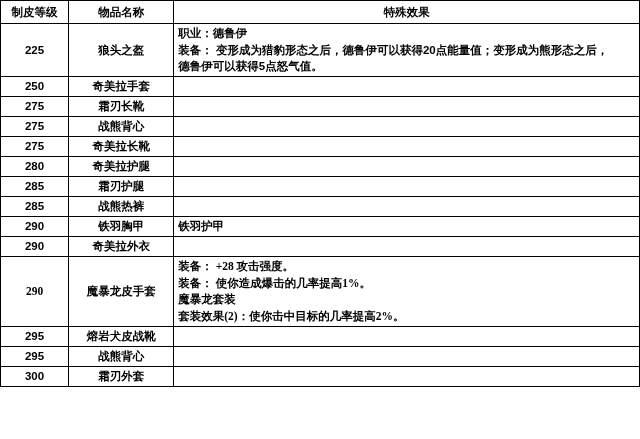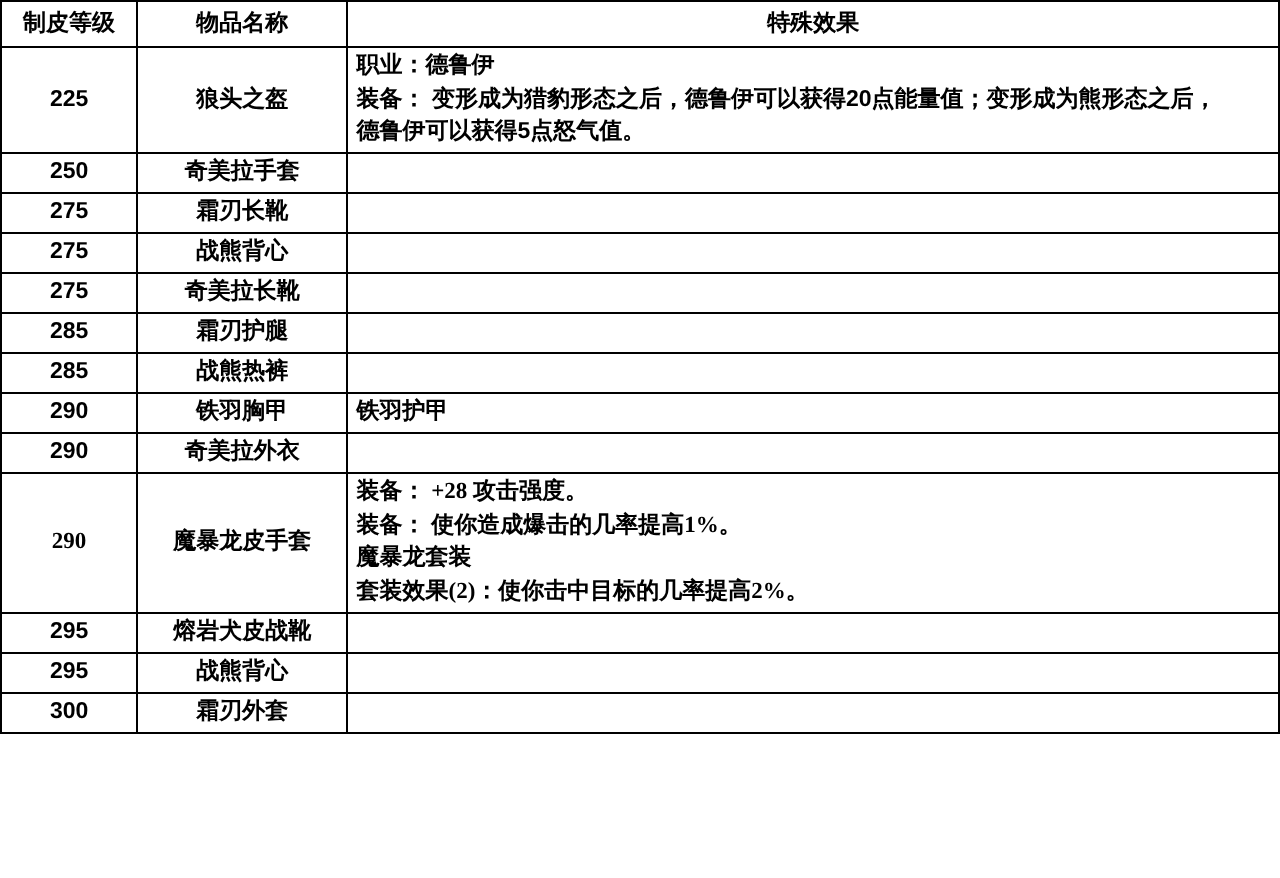--- a/index.html
+++ b/index.html
@@ -90,20 +90,25 @@
         <td>275</td>
         <td>战熊背心</td>
         <td class="eff-cell"></td>
       </tr>
       <tr class="row-short">
         <td>275</td>
         <td>奇美拉长靴</td>
         <td class="eff-cell"></td>
       </tr>
       <tr class="row-short">
+        <td>280</td>
+        <td>奇美拉护腿</td>
+        <td class="eff-cell"></td>
+      </tr>
+      <tr class="row-short">
         <td>285</td>
         <td>霜刃护腿</td>
         <td class="eff-cell"></td>
       </tr>
       <tr class="row-short">
         <td>285</td>
         <td>战熊热裤</td>
         <td class="eff-cell"></td>
       </tr>
       <tr class="row-short">

